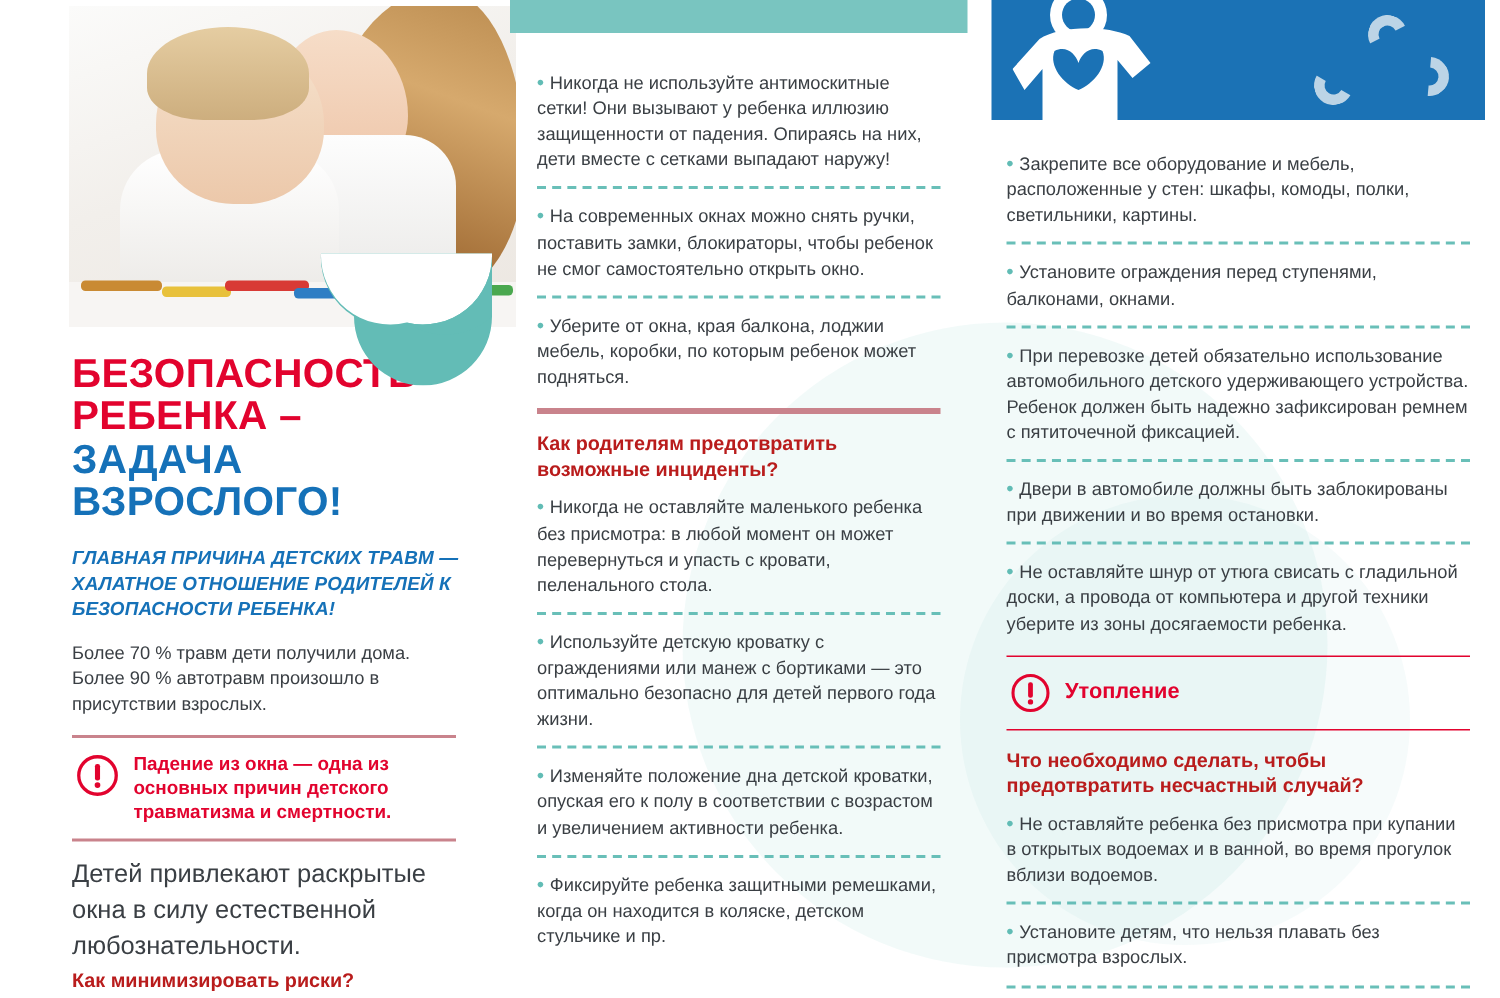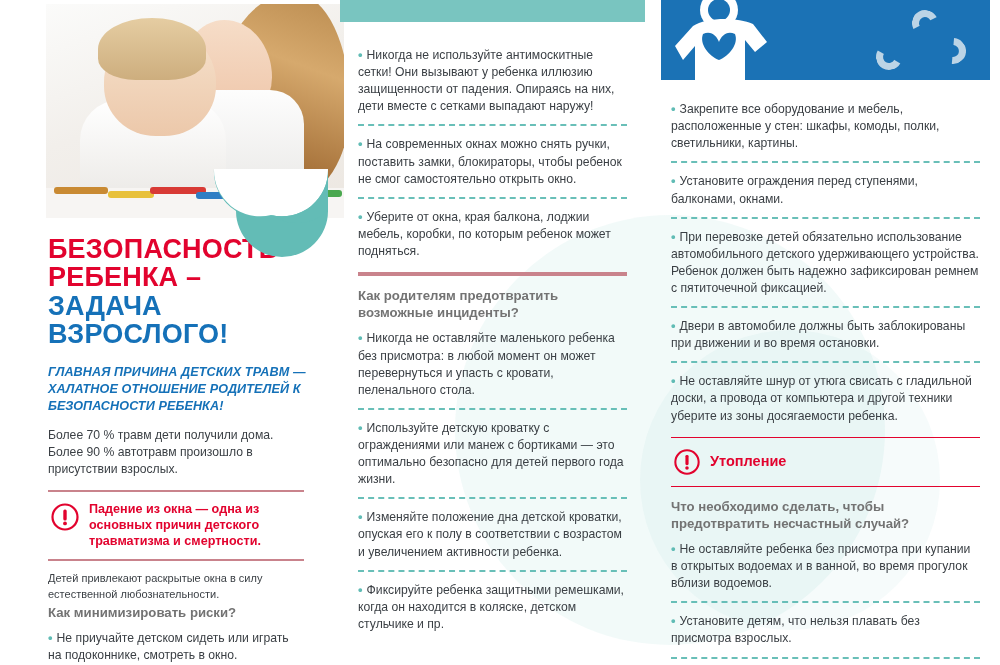--- a/index.html
+++ b/index.html
@@ -66,22 +66,22 @@
   }
   .stats { margin:13px 0 0 24px; color:#3a3f44; font-size:12.2px; line-height:1.38; }
 
   
   .rule-rose { border:0; border-top:2px solid #c9838c; margin:12px 0 0 0; }
   .alert { display:flex; align-items:flex-start; gap:9px; padding:9px 0 10px 2px; }
   .alert .txt { color:#e2032e; font-size:12.6px; font-weight:700; line-height:1.28; }
   .alert-inline .txt { font-size:14.5px; }
   .warnicon { flex:0 0 auto; margin-top:1px; }
 
-  .lead { color:#3a3f44; font-size:11px; line-height:1.4; margin:10px 0 0 0; }
-  .qhead { color:#737373; font-size:13.2px; font-weight:700; line-height:1.3; margin:2px 0 0 0; }
+  .lead { color:#3a3f44; font-size:17px; line-height:1.4; margin:10px 0 0 0; }
+  .qhead { color:#b91c1c; font-size:13.2px; font-weight:700; line-height:1.3; margin:2px 0 0 0; }
 
   .dash { height:0; border-top:2.5px dashed #61bcb5; margin:9px 0 9px 0; opacity:.95; }
   .bullets { margin:8px 0 0 0; }
   .bullet { color:#3a3f44; font-size:12.2px; line-height:1.4; }
   .bullet .dot { color:#61bcb5; font-weight:900; font-size:13px; margin-right:4px; }
 
   
   .teal-bar { height:28px; background:#79c5c0; margin:-6px -10px 0 -10px; }
   .mid-body { padding: 14px 8px 0 8px; }
 

